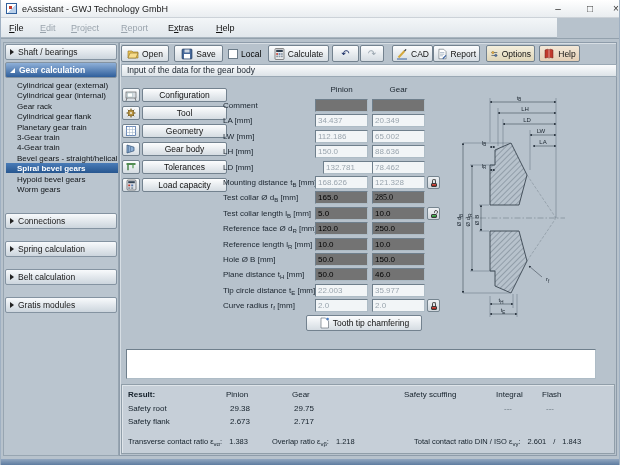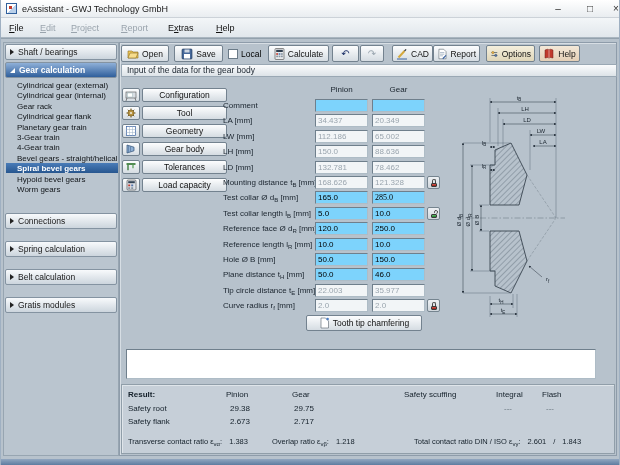--- a/index.html
+++ b/index.html
@@ -9,21 +9,21 @@
   
   .titlebar{position:absolute;left:0;top:0;width:620px;height:18px;
             background:linear-gradient(#ffffff,#e9edf0);border-bottom:1px solid #ccd2d8;
             display:flex;align-items:center;font-size:9px;color:#1a1a1a;}
   .appicon{width:11px;height:11px;margin:0 5px 0 5px;border:1px solid #2f5f9c;background:
            linear-gradient(135deg,#ffffff 55%,#b9d0ea 55%);position:relative;}
   .appicon:after{content:"";position:absolute;left:2px;top:2px;width:3px;height:3px;background:#c23b2e;}
   .winbtn{position:absolute;top:0;width:26px;height:17px;text-align:center;line-height:17px;
           font-size:10px;color:#333;}
   
-  .menubar{position:absolute;left:0;top:18px;width:620px;height:20px;
+  .menubar{position:absolute;left:0;top:18px;width:556px;height:20px;
            background:linear-gradient(#f3f6f8,#e1e7ec);border-bottom:1px solid #aab6c0;}
   .menu-item{position:absolute;top:0;height:20px;line-height:20px;font-size:9px;color:#111;padding:0 2px;}
   .menu-item .key{text-decoration:underline;}
   .menu-item.disabled{color:#9aa4ad;}
   
   .mainarea{position:absolute;left:0;top:38px;width:620px;height:421px;background:#b7c2cc;border-top:1px solid #93a1ad;}
   .sidebar{position:absolute;left:2px;top:42px;width:116px;height:414px;background:#bac5cf;
            border:1px solid #97a5b1;}
   .content{position:absolute;left:118px;top:42px;width:498px;height:414px;background:#b7c2cc;
            border:1px solid #8e9caa;box-shadow:inset 1px 1px 0 #d7dee4;}
@@ -53,21 +53,21 @@
               background:linear-gradient(#fbfcfd,#dde3e8);border:1px solid #9aa8b4;
               font-size:8.5px;line-height:11px;padding-left:5px;color:#1a242e;}
   
   .mod-ic{position:absolute;left:121px;width:18px;height:14px;background:linear-gradient(#fcfdfe,#d5dce2);
           border:1px solid #73828f;border-radius:2px;display:flex;align-items:center;justify-content:center;}
   .mod-btn{position:absolute;left:141px;width:85px;height:14px;font-size:8.5px;}
   
   .colhdr{position:absolute;top:85px;width:53px;text-align:center;font-size:8px;color:#1a242e;}
   .frow-label{position:absolute;left:222px;width:92px;font-size:8px;color:#1a242e;line-height:13px;white-space:nowrap;}
   sub{font-size:6px;vertical-align:-2px;line-height:0;}
-  .fin{position:absolute;width:53px;height:13px;font-size:8px;color:#000;background:#7dd3fc;
+  .fin{position:absolute;width:53px;height:13px;font-size:8px;color:#000;background:#737373;
        border:1px solid;border-color:#6f7f8c #aebcc6 #aebcc6 #6f7f8c;padding:0 2px;}
   .fin.ro{color:#9aa5ae;background:#f2f5f7;}
   .lockbtn{position:absolute;left:426px;width:13px;height:13px;background:linear-gradient(#eef1f4,#cfd6dc);
            border:1px solid #75848f;border-radius:2px;}
   .lock-sh{position:absolute;left:3.5px;top:1.5px;width:4px;height:4px;border:1.2px solid #4a4a4a;
            border-bottom:none;border-radius:2px 2px 0 0;}
   .lockbtn.open .lock-sh{left:5.5px;transform:rotate(22deg);}
   .lock-bd{position:absolute;left:2.5px;top:5.5px;width:6px;height:4.5px;border-radius:1px;border:0.5px solid #3a3a3a;}
   .lockbtn.closed .lock-bd{background:linear-gradient(#d9534a,#8f1f16);}
   .lockbtn.open .lock-bd{background:linear-gradient(#5fbf6a,#1f7a2c);}
@@ -288,21 +288,21 @@
 
   <span class="frow-label" style="top:130px"><span>LW [mm]</span><sub></sub><span></span></span>
   <input class="fin ro" readonly="" style="left: 314px; top: 130px;" value="112.186">
   <input class="fin ro" readonly="" style="left: 371px; top: 130px;" value="65.002">
 
   <span class="frow-label" style="top:145px"><span>LH [mm]</span><sub></sub><span></span></span>
   <input class="fin ro" readonly="" style="left: 314px; top: 145px;" value="150.0">
   <input class="fin ro" readonly="" style="left: 371px; top: 145px;" value="88.636">
 
   <span class="frow-label" style="top:161px"><span>LD [mm]</span><sub></sub><span></span></span>
-  <input class="fin ro" readonly="" style="left: 314px; top: 161px;" value="132.781">
+  <input class="fin ro" readonly="" style="left: 322px; top: 161px;" value="132.781">
   <input class="fin ro" readonly="" style="left: 371px; top: 161px;" value="78.462">
 
   <span class="frow-label" style="top:176px"><span>Mounting distance t</span><sub>B</sub><span> [mm]</span></span>
   <input class="fin ro" readonly="" style="left: 314px; top: 176px;" value="168.626">
   <input class="fin ro" readonly="" style="left: 371px; top: 176px;" value="121.328">
   <div class="lockbtn closed" style="top:176px">
       <span class="lock-sh"></span>
       <span class="lock-bd"></span>
     </div>
 

